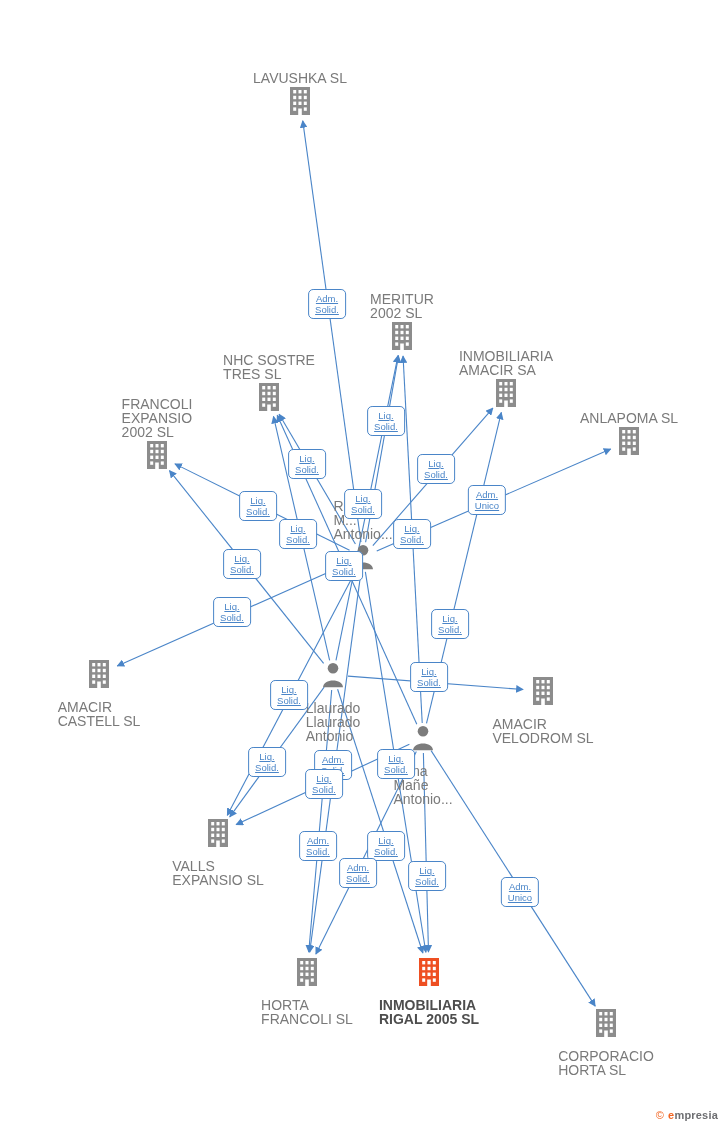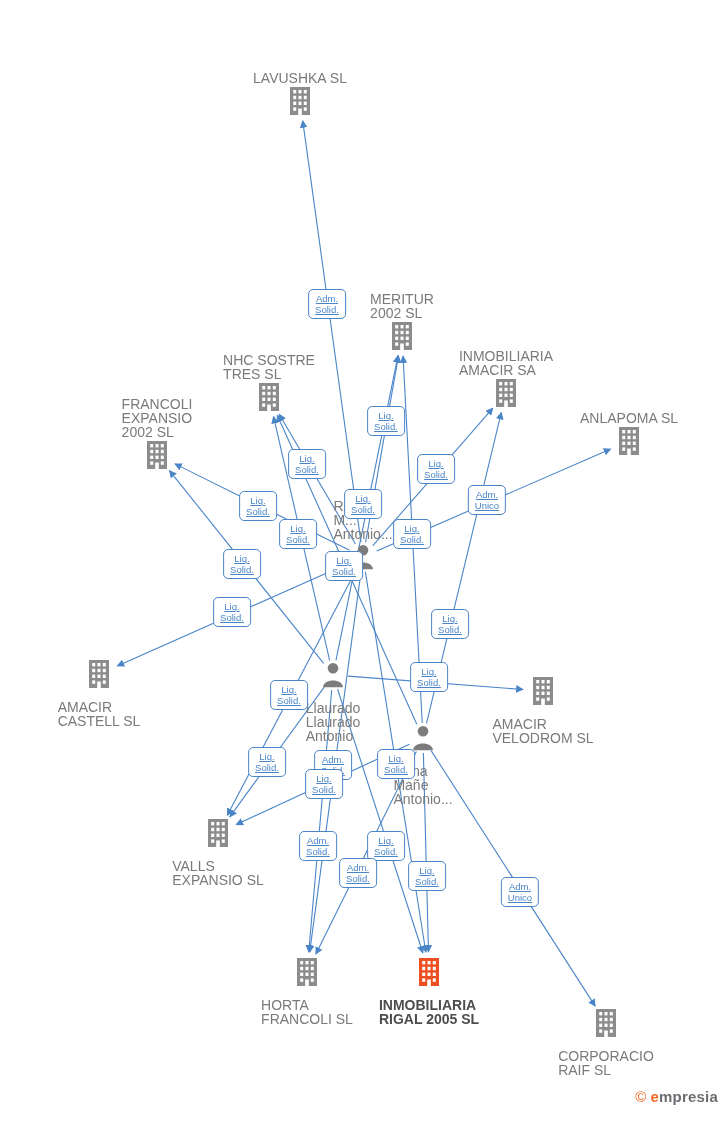--- a/index.html
+++ b/index.html
@@ -30,22 +30,22 @@
     position:absolute; z-index:3; transform:translate(-50%,-50%);
     background:#ffffff;
     border:1px solid var(--relationship-box-border,#4a85c8);
     border-radius:5px;
     color:var(--relationship-text,#4a85c8);
     font-size:9.5px; line-height:11px;
     padding:3px 6px; text-align:center; white-space:nowrap;text-decoration:underline;
   }
 
   .watermark {
-    position:absolute; right:10px; bottom:20px; z-index:4;
-    font-size:15px; font-weight:bold; letter-spacing:0.2px;
+    position:absolute; right:10px; bottom:4px; z-index:4;
+    font-size:11px; font-weight:bold; letter-spacing:0.2px;
     color:var(--watermark-text,#6d6e71);
   }
   .watermark .wm-symbol { color:var(--watermark-accent,#f26522); font-weight:normal; margin-right:4px; }
   .watermark .wm-first { color:var(--watermark-accent,#f26522); }
 </style>
 </head>
 <body>
 
 <div id="stage">
   <svg id="edge-layer" xmlns="http://www.w3.org/2000/svg" width="728" height="1125">
@@ -348,21 +348,21 @@
             <rect x="6.2" y="14.6" width="3" height="3.4"></rect>
             <rect x="11.5" y="14.6" width="3" height="3.4"></rect>
             <rect x="16.8" y="14.6" width="3" height="3.4"></rect>
             <rect x="6.2" y="20.4" width="3" height="3.4"></rect>
             <rect x="16.8" y="20.4" width="3" height="3.4"></rect>
             <rect x="11.2" y="21.5" width="3.6" height="6.5"></rect>
           </g>
         </svg></div>
       <div class="node-label below">
         <div>CORPORACIO</div>
-        <div>RAIF SL</div>
+        <div>HORTA SL</div>
       </div>
     </div>
     <div class="node" style="left: 363px; top: 557px;">
       <div class="node-icon person"><svg width="22" height="25" viewBox="0 0 22 25" xmlns="http://www.w3.org/2000/svg">
           <circle cx="11" cy="5.8" r="5.3" fill="currentColor"></circle>
           <path d="M1 25 C1 15.5 21 15.5 21 25 Z" fill="currentColor"></path>
         </svg></div>
       <div class="node-label above">
         <div>R...</div>
         <div>M...</div>

